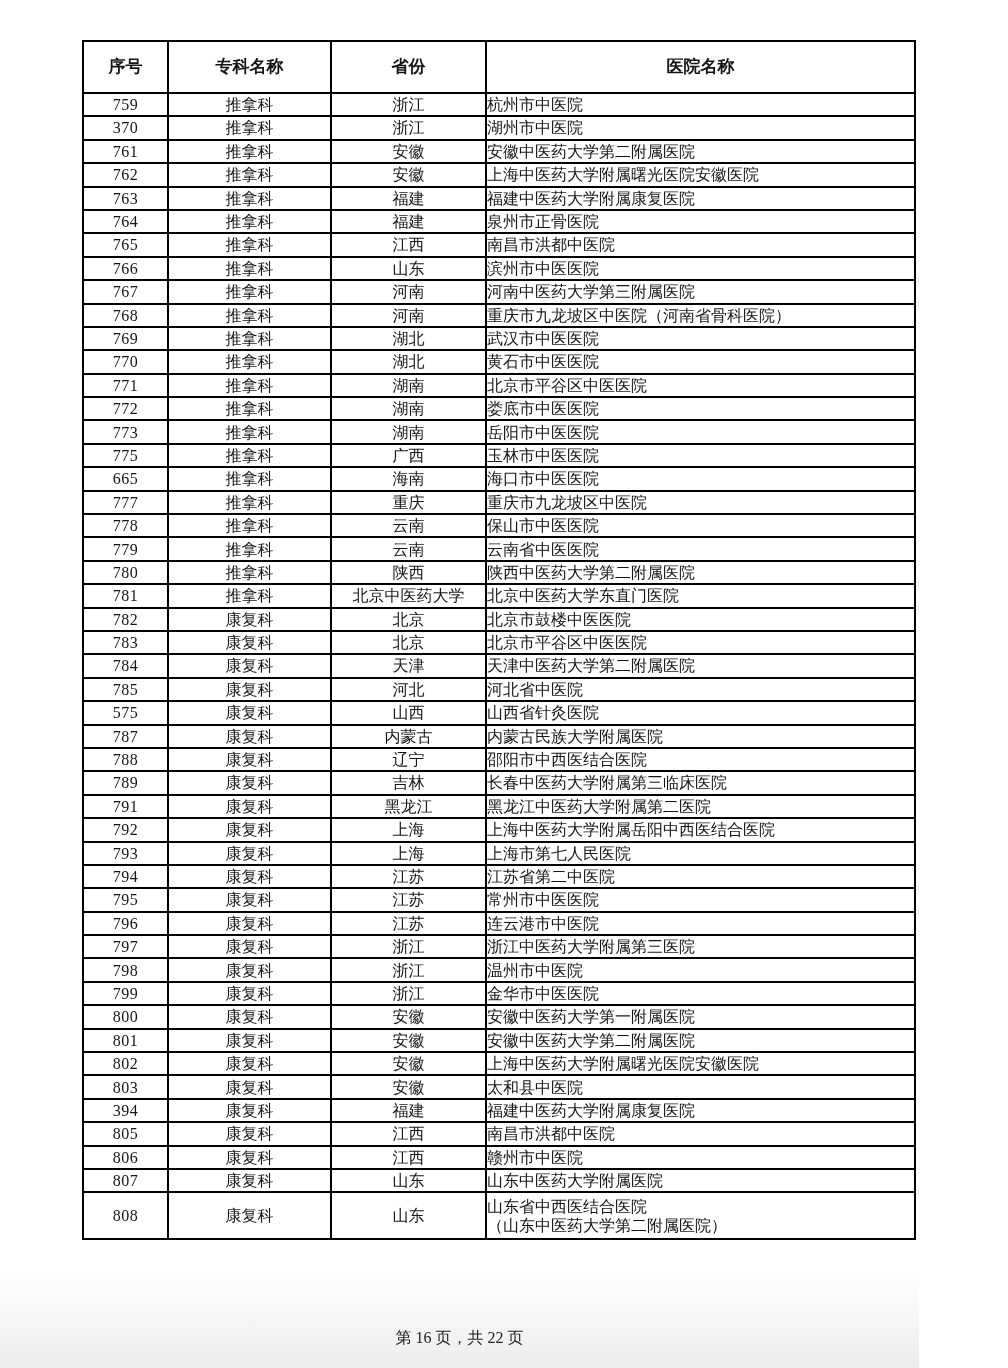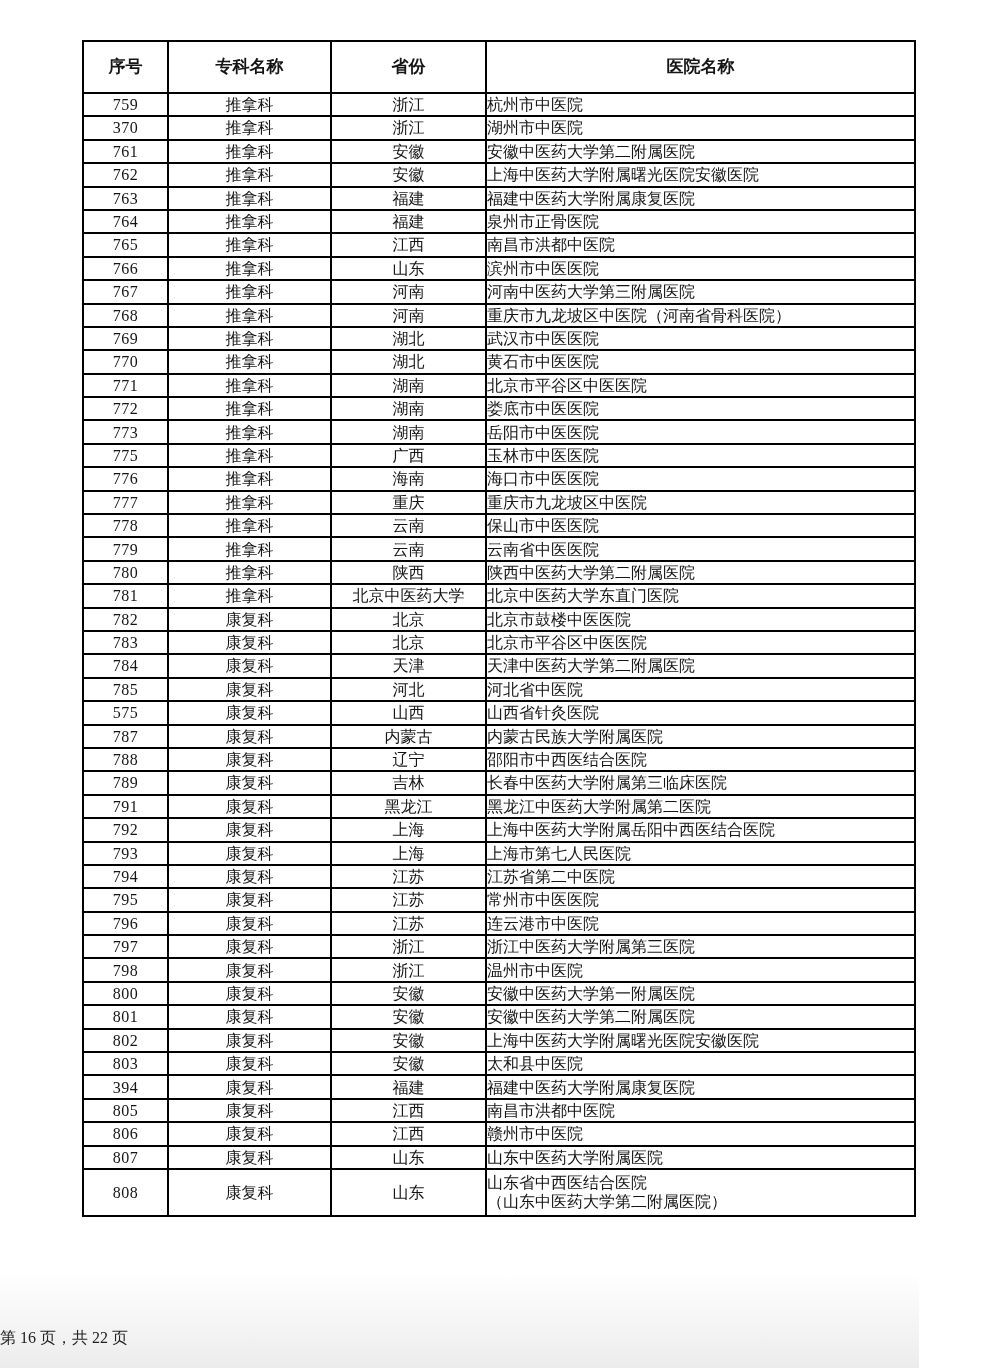--- a/index.html
+++ b/index.html
@@ -52,21 +52,21 @@
   }
   td.c3 {
     text-align: left;
     white-space: pre-line;
   }
   .footer {
     position: absolute;
     left: 0;
     width: 100%;
     top: 1328px;
-    text-align: left;
+    text-align: center;
     font-size: 16px;
     color: #222;
   }
 </style>
 </head>
 <body>
 
 <div class="page">
 
   <table class="hospital-table">
@@ -175,21 +175,21 @@
           <td class="c2">湖南</td>
           <td class="c3">岳阳市中医医院</td>
         </tr>
         <tr>
           <td class="c0">775</td>
           <td class="c1">推拿科</td>
           <td class="c2">广西</td>
           <td class="c3">玉林市中医医院</td>
         </tr>
         <tr>
-          <td class="c0">776</td>
+          <td class="c0">665</td>
           <td class="c1">推拿科</td>
           <td class="c2">海南</td>
           <td class="c3">海口市中医医院</td>
         </tr>
         <tr>
           <td class="c0">777</td>
           <td class="c1">推拿科</td>
           <td class="c2">重庆</td>
           <td class="c3">重庆市九龙坡区中医院</td>
         </tr>
@@ -305,20 +305,26 @@
           <td class="c0">797</td>
           <td class="c1">康复科</td>
           <td class="c2">浙江</td>
           <td class="c3">浙江中医药大学附属第三医院</td>
         </tr>
         <tr>
           <td class="c0">798</td>
           <td class="c1">康复科</td>
           <td class="c2">浙江</td>
           <td class="c3">温州市中医院</td>
+        </tr>
+        <tr>
+          <td class="c0">799</td>
+          <td class="c1">康复科</td>
+          <td class="c2">浙江</td>
+          <td class="c3">金华市中医医院</td>
         </tr>
         <tr>
           <td class="c0">800</td>
           <td class="c1">康复科</td>
           <td class="c2">安徽</td>
           <td class="c3">安徽中医药大学第一附属医院</td>
         </tr>
         <tr>
           <td class="c0">801</td>
           <td class="c1">康复科</td>

